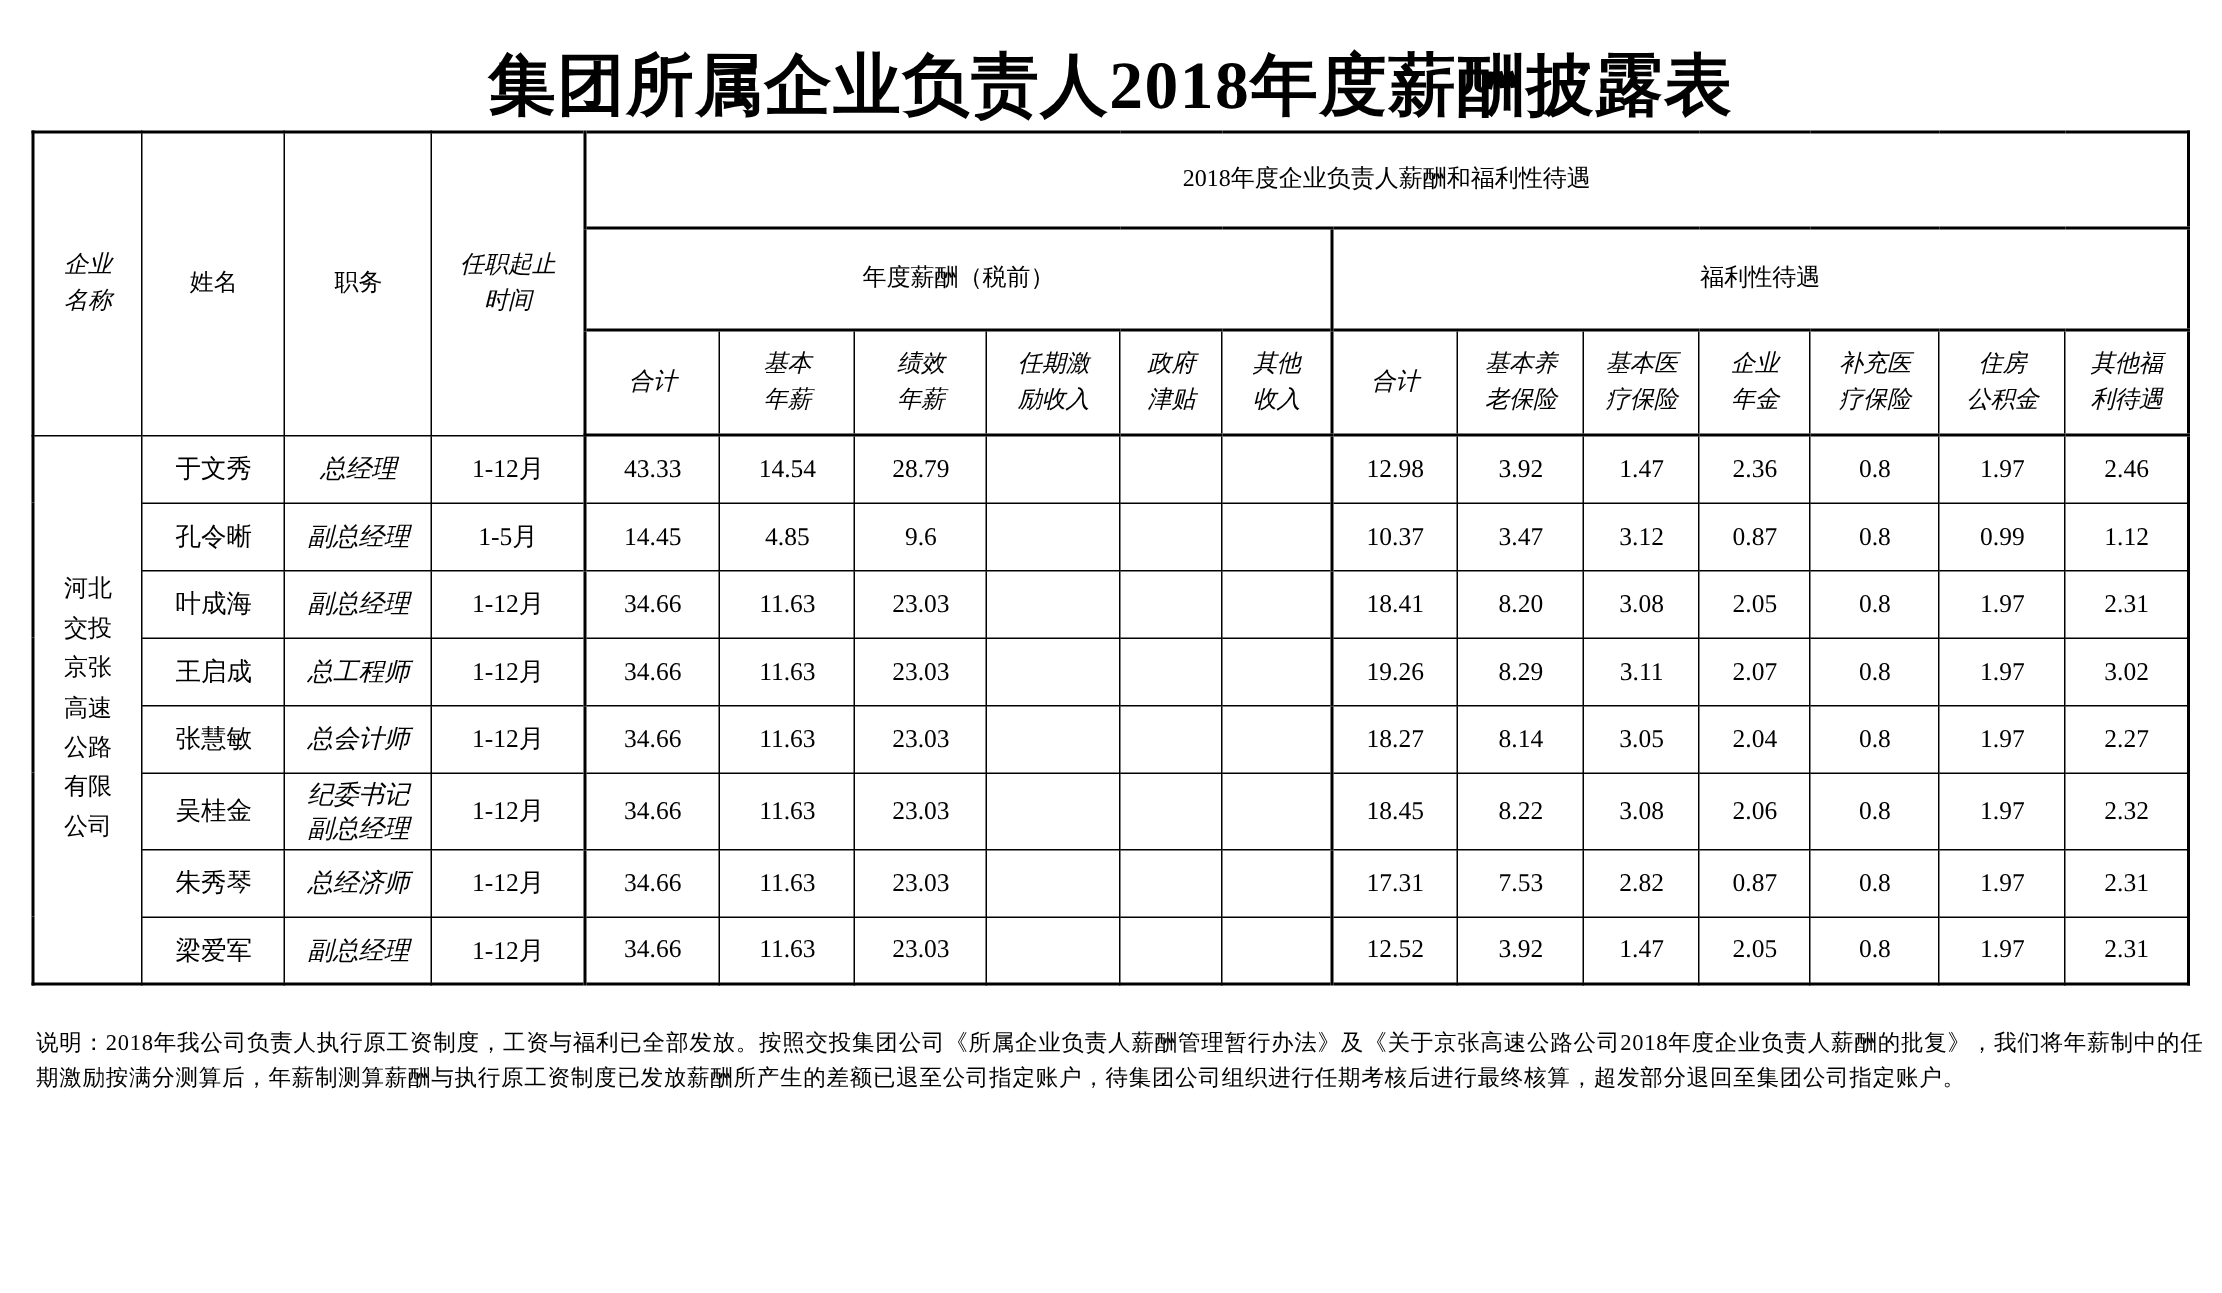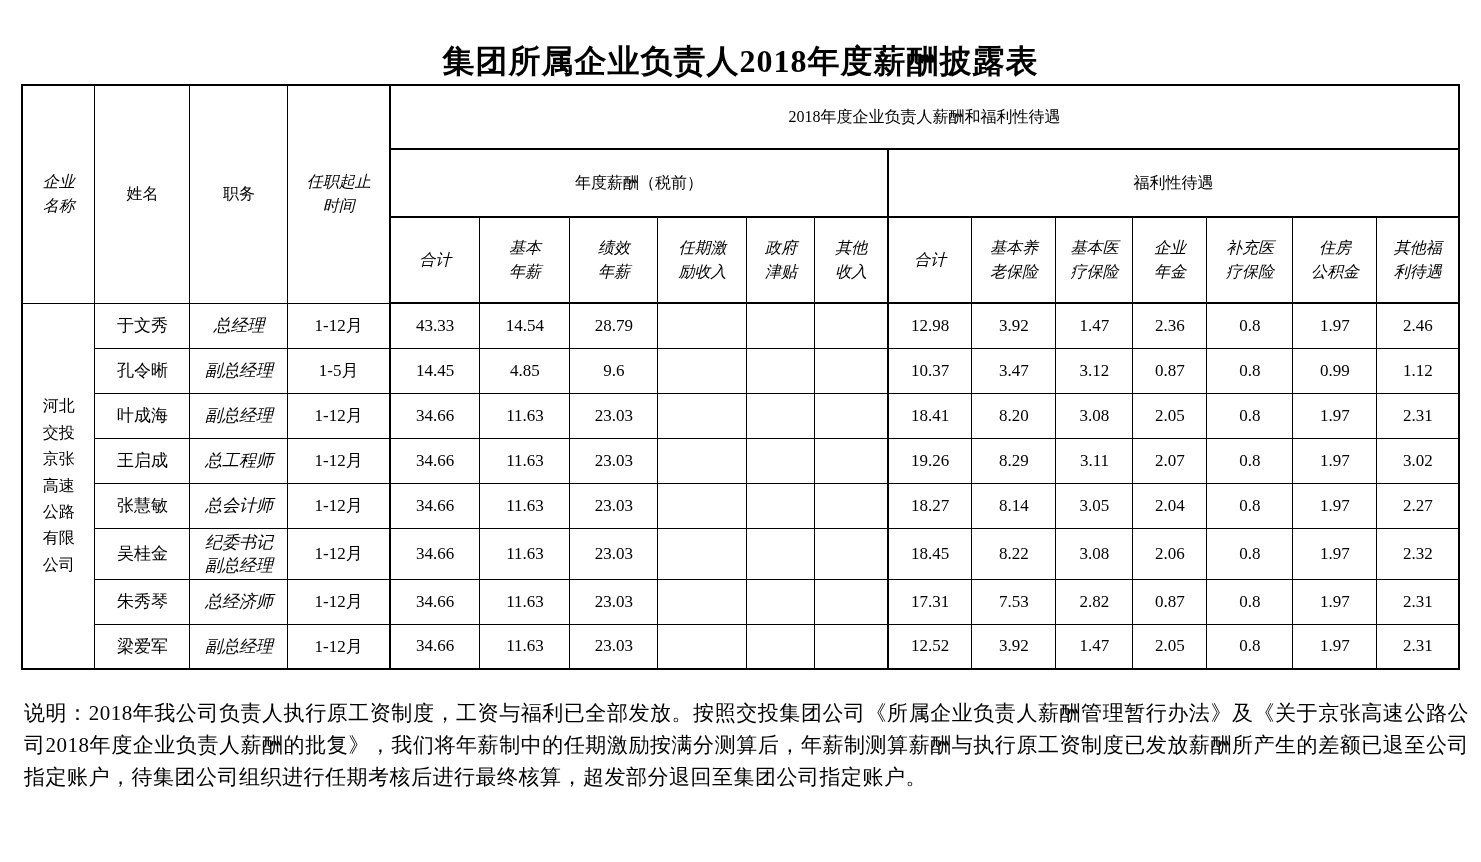--- a/index.html
+++ b/index.html
@@ -6,23 +6,23 @@
   .page {
     position:relative;
     width:1481px; height:862px;
     background:#ffffff;
     color:#000;
     font-family:"Liberation Serif","DejaVu Serif",serif;
     overflow:hidden;
   }
   .title {
     margin:0;
-    padding-top:40px;
+    padding-top:27px;
     text-align:center;
-    font-size:32px;
+    font-size:45px;
     font-weight:bold;
     letter-spacing:1px;
   }
   .meta-row {
     display:flex;
     justify-content:space-between;
     align-items:flex-end;
     margin:30px 24px 8px 24px;
     font-size:21px;
   }
@@ -39,39 +39,39 @@
     vertical-align:middle;
     padding:2px 2px;
     font-weight:normal;
     font-size:17px;
     overflow:hidden;
   }
   table.salary th { font-size:16px; line-height:1.5; }
   .pre { white-space:pre-line;font-style:italic; }
   .hrow1 { height:64px; }
   .hrow2 { height:68px; }
-  .hrow3 { height:86px; }
+  .hrow3 { height:70px; }
   tbody tr { height:45px; }
   tbody tr.tall { height:47px; }
   .bL2 { border-left:2px solid #000 !important; }
   .tT2 { border-top:2px solid #000 !important; }
   .tB2 { border-bottom:2px solid #000 !important; }
   .company-cell { padding:0; }
   .vert {
     width:34px;
     margin:0 auto;
     font-size:16px;
     line-height:1.65;
     word-break:break-all;
     text-align:center;
   }
   td.sm { font-size:14px; }
   .note {
     margin:28px 12px 0 24px;
-    font-size:21px;
+    font-size:15px;
     line-height:1.52;
     text-align:justify;
     letter-spacing:0.5px;
   }
 </style>
 </head>
 <body>
 
 <div class="page">
 

